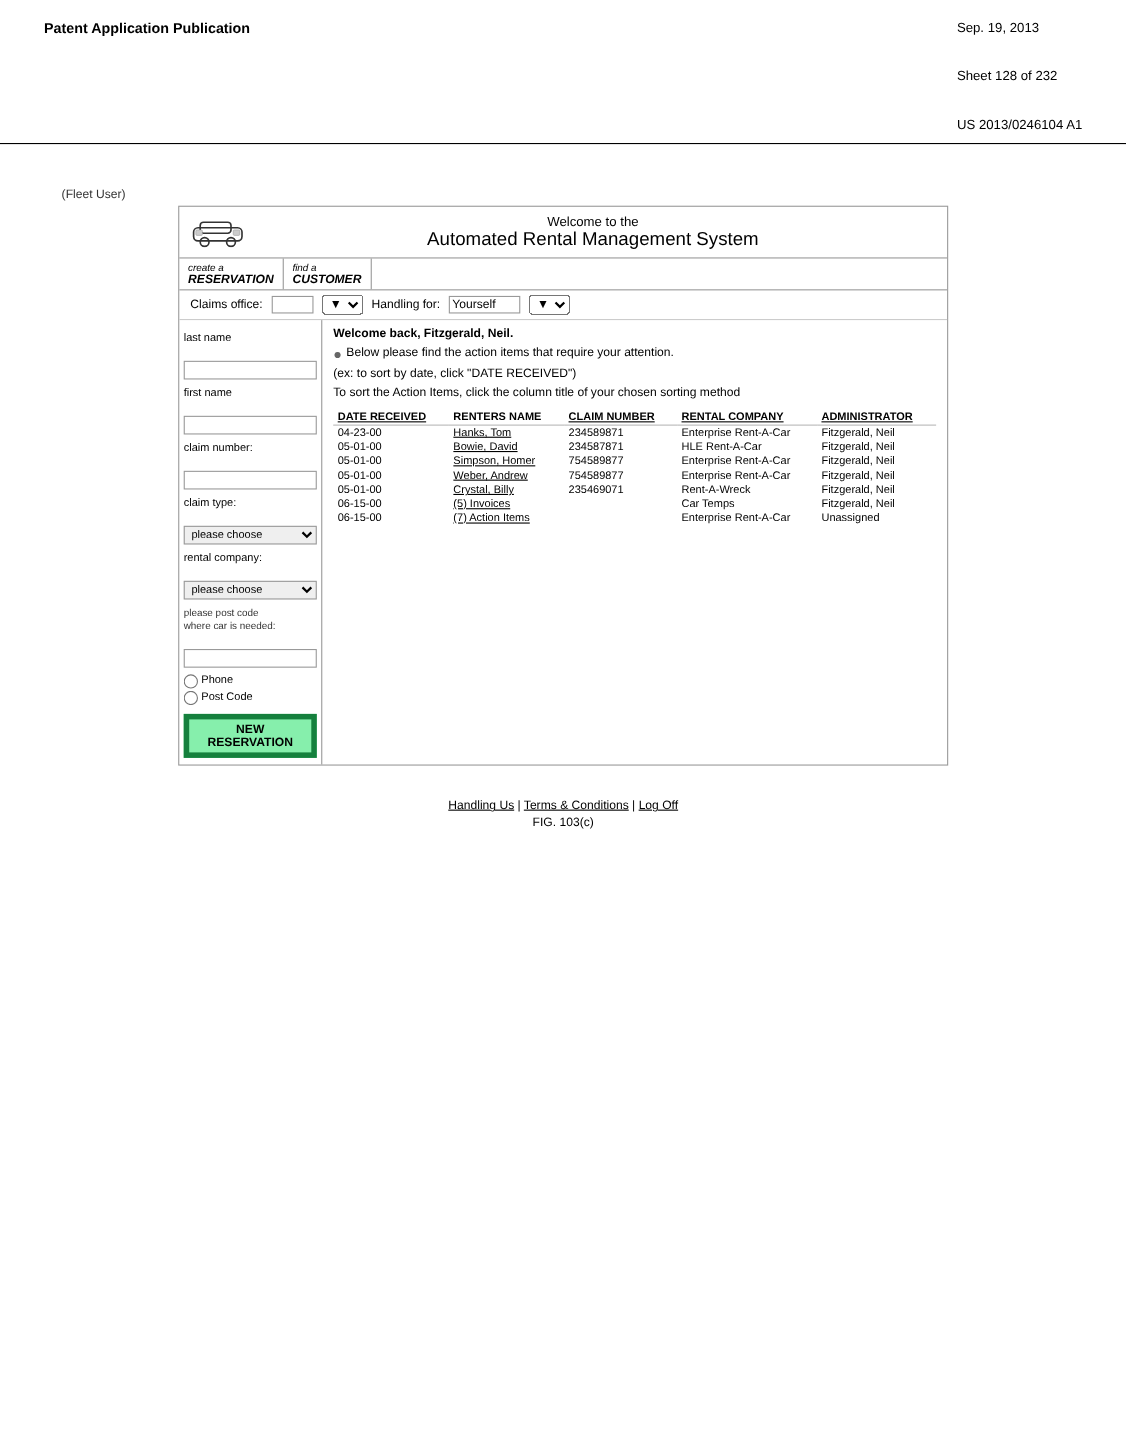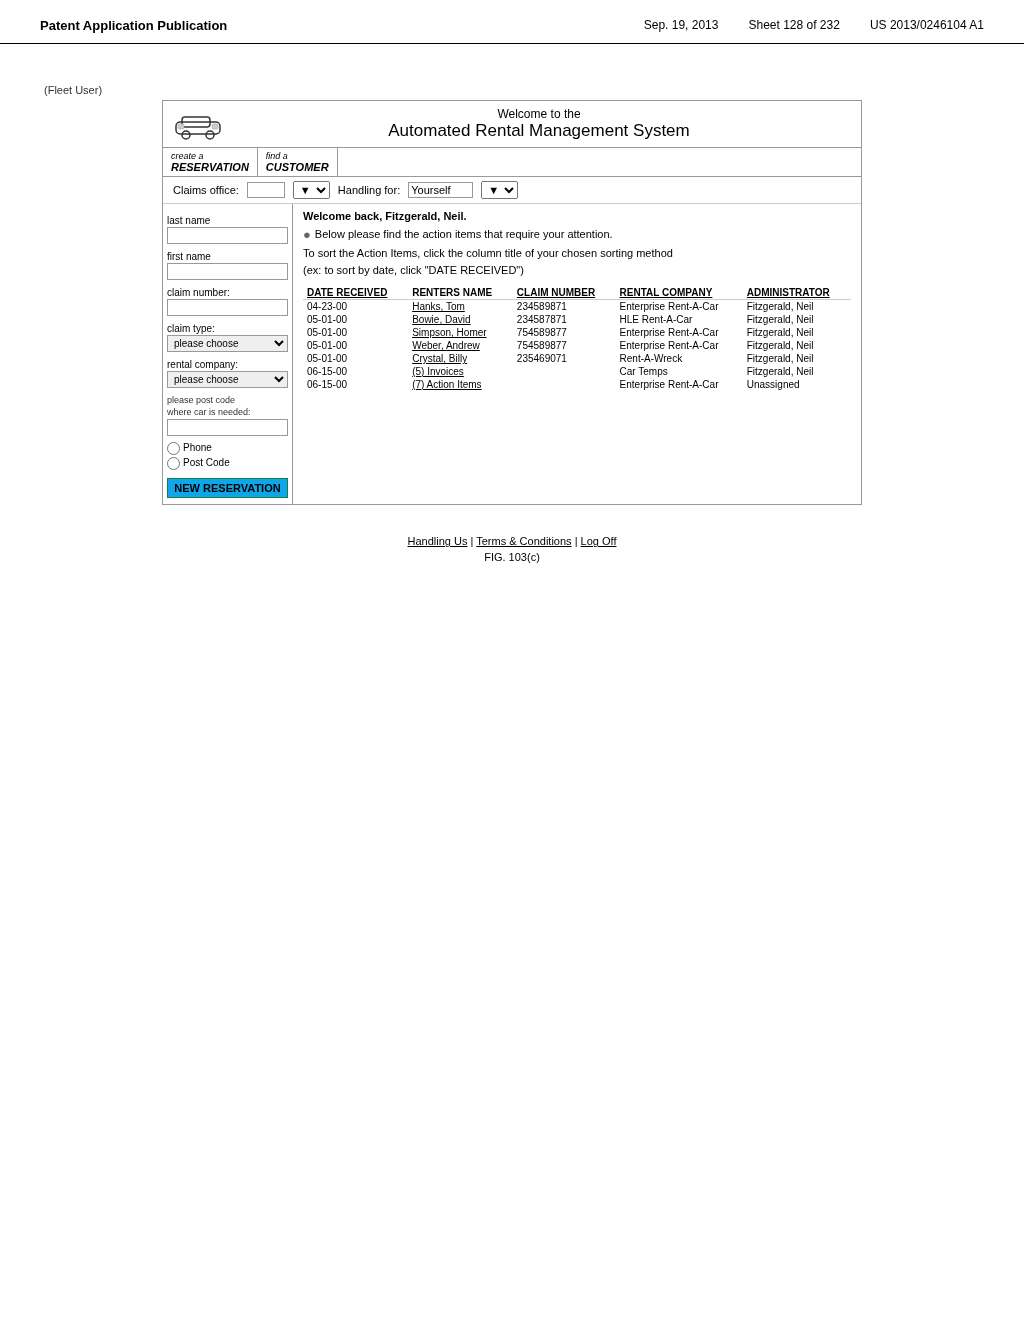--- a/index.html
+++ b/index.html
@@ -21,52 +21,53 @@
       border-bottom: 1px solid #000;
     }
     .page-header-left {
       font-size: 13px;
       font-weight: bold;
     }
     .page-header-right {
       display: flex;
       gap: 30px;
       font-size: 12px;
+      flex-direction: column;
     }
     .page-header-right span {
       font-size: 12px;
     }
 
     
     .main-content {
       display: flex;
       flex-direction: column;
       align-items: center;
       padding: 40px 0 20px 0;
     }
 
     .fleet-user-label {
       align-self: flex-start;
-      margin-left: 44px;
+      margin-left: 56px;
       margin-bottom: 4px;
       font-size: 11px;
       color: #333;
     }
 
     
     .app-window {
       width: 700px;
       border: 1px solid #999;
       background: #fff;
     }
 
     
     .app-top-bar {
       display: flex;
-      align-items: flex-end;
+      align-items: center;
       border-bottom: 1px solid #999;
       padding: 6px 10px;
       gap: 4px;
     }
     .app-logo {
       width: 50px;
       height: 30px;
       display: flex;
       align-items: center;
       justify-content: center;
@@ -163,21 +164,21 @@
 
     
     .sidebar {
       width: 130px;
       border-right: 1px solid #999;
       padding: 6px 4px;
       font-size: 11px;
     }
     .sidebar-field-label {
       font-size: 10px;
-      margin-bottom: 1px;
+      margin-bottom: 15px;
       margin-top: 5px;
     }
     .sidebar-input {
       width: 100%;
       border: 1px solid #999;
       padding: 2px 3px;
       font-size: 10px;
       margin-bottom: 2px;
     }
     .sidebar-select {
@@ -200,22 +201,22 @@
     .sidebar-radio-item input[type="radio"] {
       margin: 0;
     }
     .sidebar-button {
       display: block;
       width: 100%;
       margin-top: 8px;
       padding: 3px 5px;
       font-size: 11px;
       font-weight: bold;
-      border: 1px solid #15803d;
-      background: #0ea5e9;
+      border: 5px solid #15803d;
+      background: #86efac;
       cursor: pointer;
       text-align: center;
     }
     .post-code-label {
       font-size: 9px;
       color: #333;
       line-height: 1.3;
     }
 
     
@@ -398,22 +399,22 @@
 
       <div class="main-panel">
         <div class="welcome-text">Welcome back, Fitzgerald, Neil.</div>
 
         <div class="info-item">
           <span class="bullet-icon">●</span>
           <span>Below please find the action items that require your attention.</span>
         </div>
 
         <div class="sort-info">
+          <div>(ex: to sort by date, click "DATE RECEIVED")</div>
           <div>To sort the Action Items, click the column title of your chosen sorting method</div>
-          <div>(ex: to sort by date, click "DATE RECEIVED")</div>
         </div>
 
         <table class="action-table">
           <thead>
             <tr>
               <th style="cursor:pointer; text-decoration:underline;">DATE RECEIVED</th>
               <th style="cursor:pointer; ">RENTERS NAME</th>
               <th style="cursor:pointer; text-decoration:underline;">CLAIM NUMBER</th>
               <th style="cursor:pointer; text-decoration:underline;">RENTAL COMPANY</th>
               <th style="cursor:pointer; text-decoration:underline;">ADMINISTRATOR</th>

